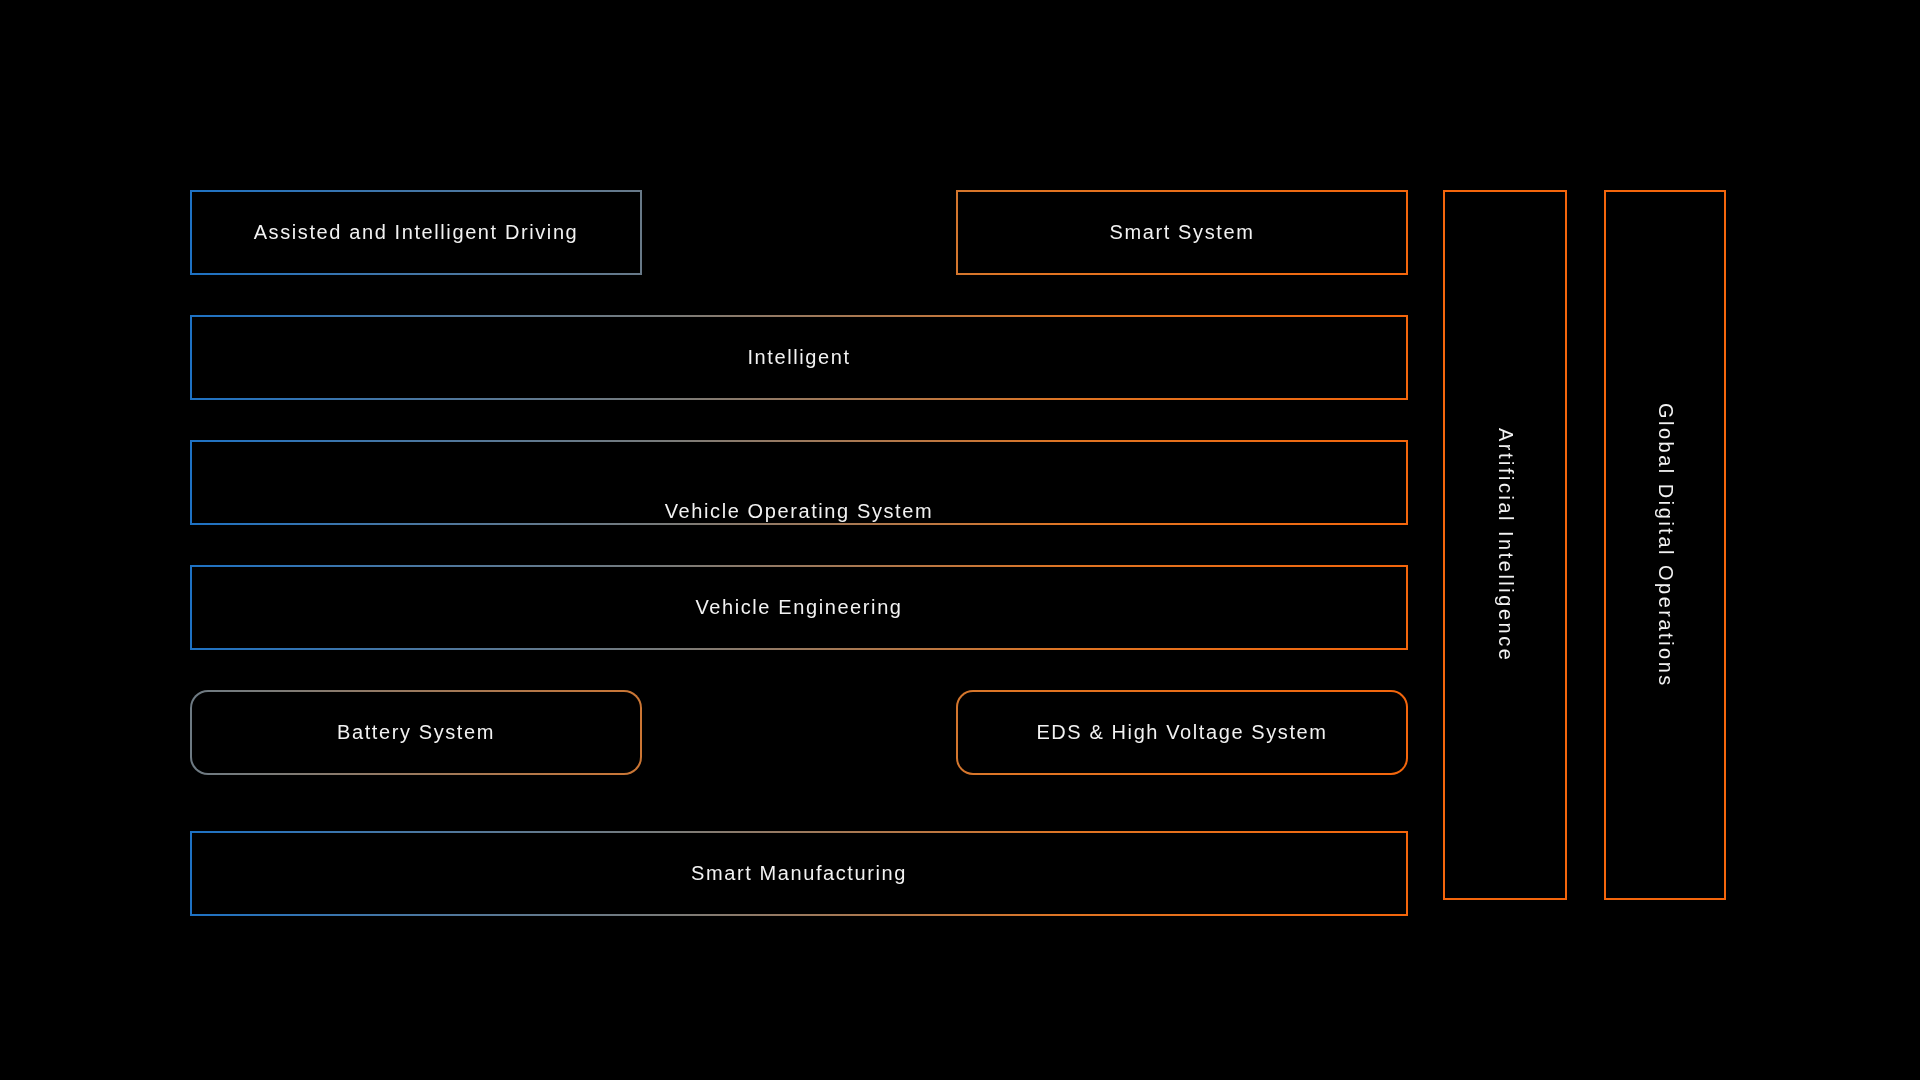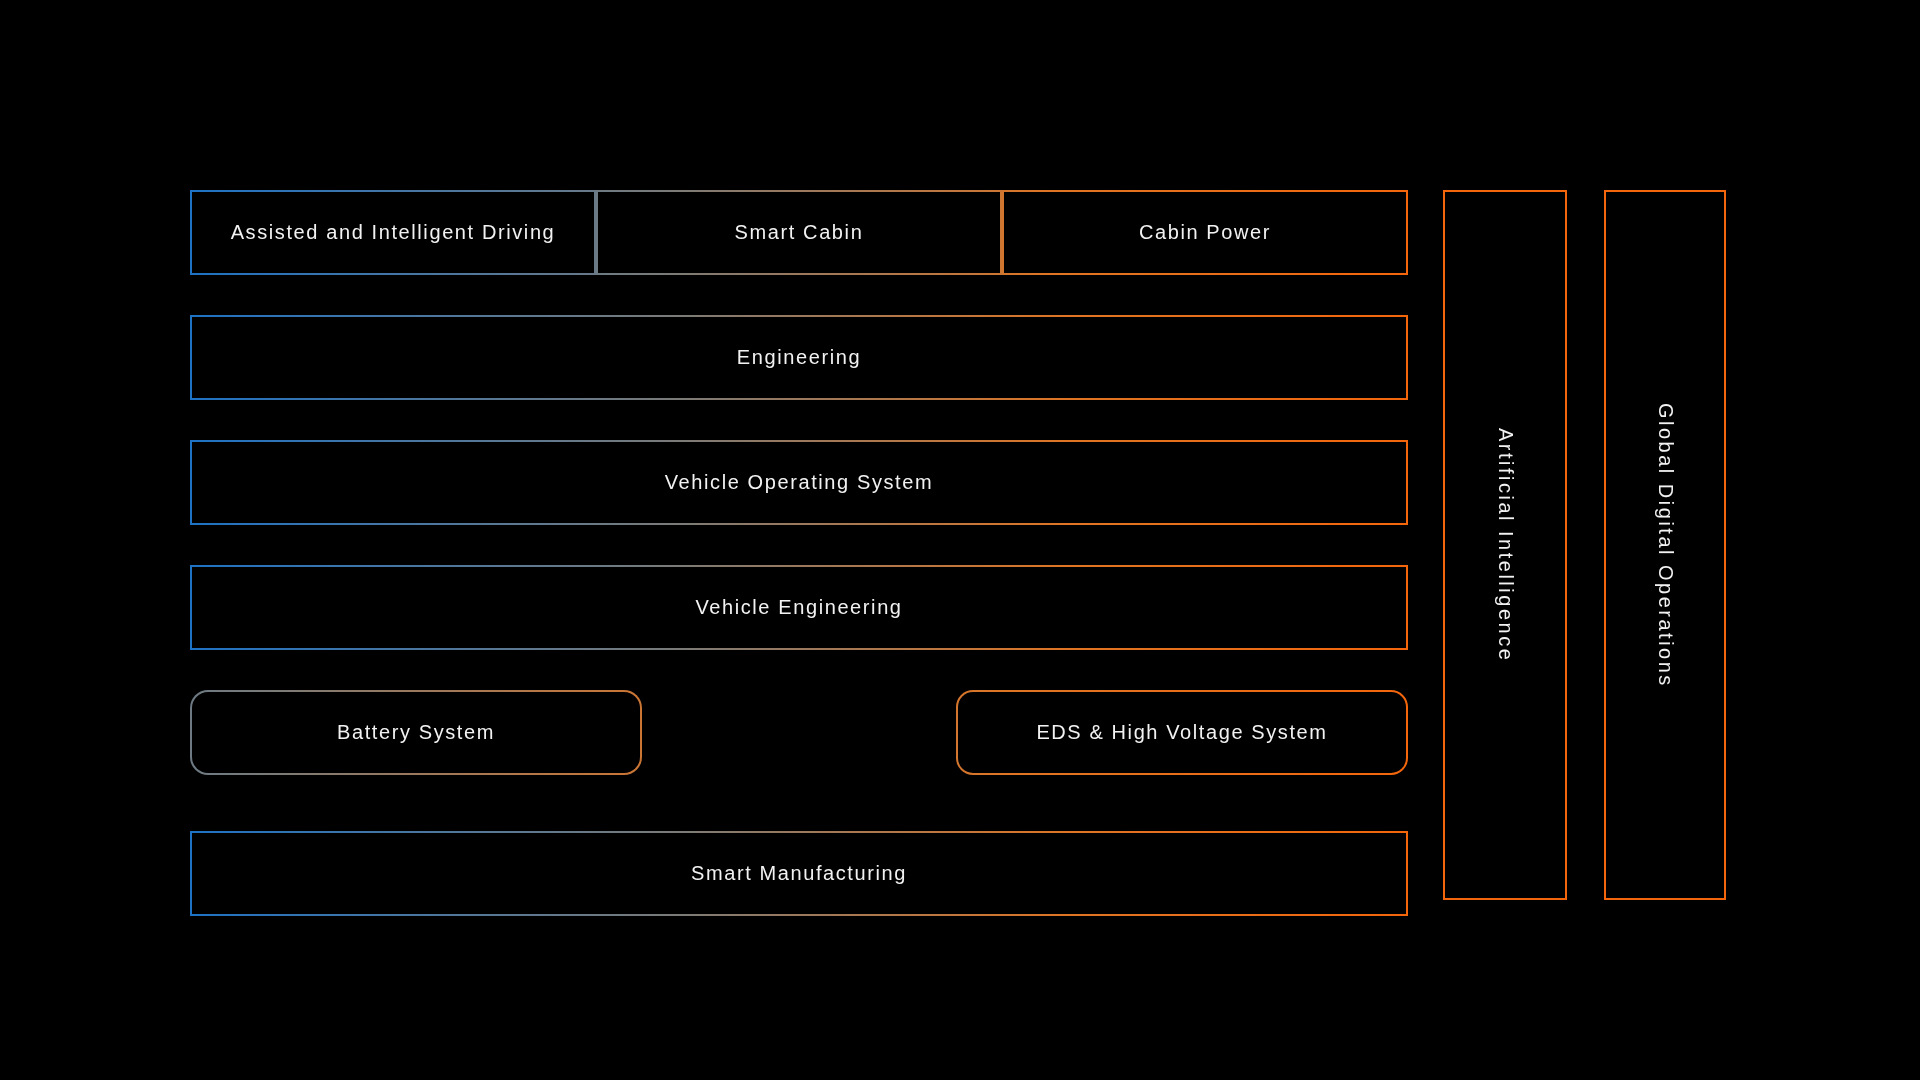--- a/index.html
+++ b/index.html
@@ -64,36 +64,33 @@
 <body style="background: rgb(0, 0, 0);">
 
 <div class="canvas" style="color: rgb(242, 242, 242);">
 
   <div class="stack">
 
     <div class="row">
       <div class="gbox third" style="background: linear-gradient(rgb(0, 0, 0), rgb(0, 0, 0)) padding-box padding-box, linear-gradient(90deg, rgb(30, 114, 196) 0%, rgb(104, 121, 136) 100%) border-box border-box;">
         <span>Assisted and Intelligent Driving</span>
       </div>
-      <div class="gbox third" style="background: linear-gradient(rgb(0, 0, 0), rgb(0, 0, 0)) padding-box padding-box, linear-gradient(90deg, rgb(109, 122, 131) 0%, rgb(123, 123, 120) 18.4%, rgb(204, 118, 52) 100%) border-box border-box;">
-        <span>Smart Cabin</span>
-      </div>
       <div class="gbox third" style="background: linear-gradient(rgb(0, 0, 0), rgb(0, 0, 0)) padding-box padding-box, linear-gradient(90deg, rgb(211, 118, 46) 0%, rgb(223, 117, 36) 11.6%, rgb(244, 102, 12) 100%) border-box border-box;">
-        <span>Cabin Power</span>
+        <span>Smart System</span>
       </div>
     </div>
 
     <div class="row">
       <div class="gbox full" style="background: linear-gradient(rgb(0, 0, 0), rgb(0, 0, 0)) padding-box padding-box, linear-gradient(90deg, rgb(30, 114, 196) 0%, rgb(123, 123, 120) 40%, rgb(223, 117, 36) 72%, rgb(244, 102, 12) 100%) border-box border-box;">
-        <span>Engineering</span>
+        <span>Intelligent</span>
       </div>
     </div>
 
     <div class="row">
-      <div class="gbox full" style="background: linear-gradient(rgb(0, 0, 0), rgb(0, 0, 0)) padding-box padding-box, linear-gradient(90deg, rgb(30, 114, 196) 0%, rgb(123, 123, 120) 40%, rgb(223, 117, 36) 72%, rgb(244, 102, 12) 100%) border-box border-box;">
+      <div class="gbox full" style="background: linear-gradient(rgb(0, 0, 0), rgb(0, 0, 0)) padding-box padding-box, linear-gradient(90deg, rgb(30, 114, 196) 0%, rgb(123, 123, 120) 40%, rgb(223, 117, 36) 72%, rgb(244, 102, 12) 100%) border-box border-box; align-items: flex-end;">
         <span>Vehicle Operating System</span>
       </div>
     </div>
 
     <div class="row">
       <div class="gbox full" style="background: linear-gradient(rgb(0, 0, 0), rgb(0, 0, 0)) padding-box padding-box, linear-gradient(90deg, rgb(30, 114, 196) 0%, rgb(123, 123, 120) 40%, rgb(223, 117, 36) 72%, rgb(244, 102, 12) 100%) border-box border-box;">
         <span>Vehicle Engineering</span>
       </div>
     </div>
 

